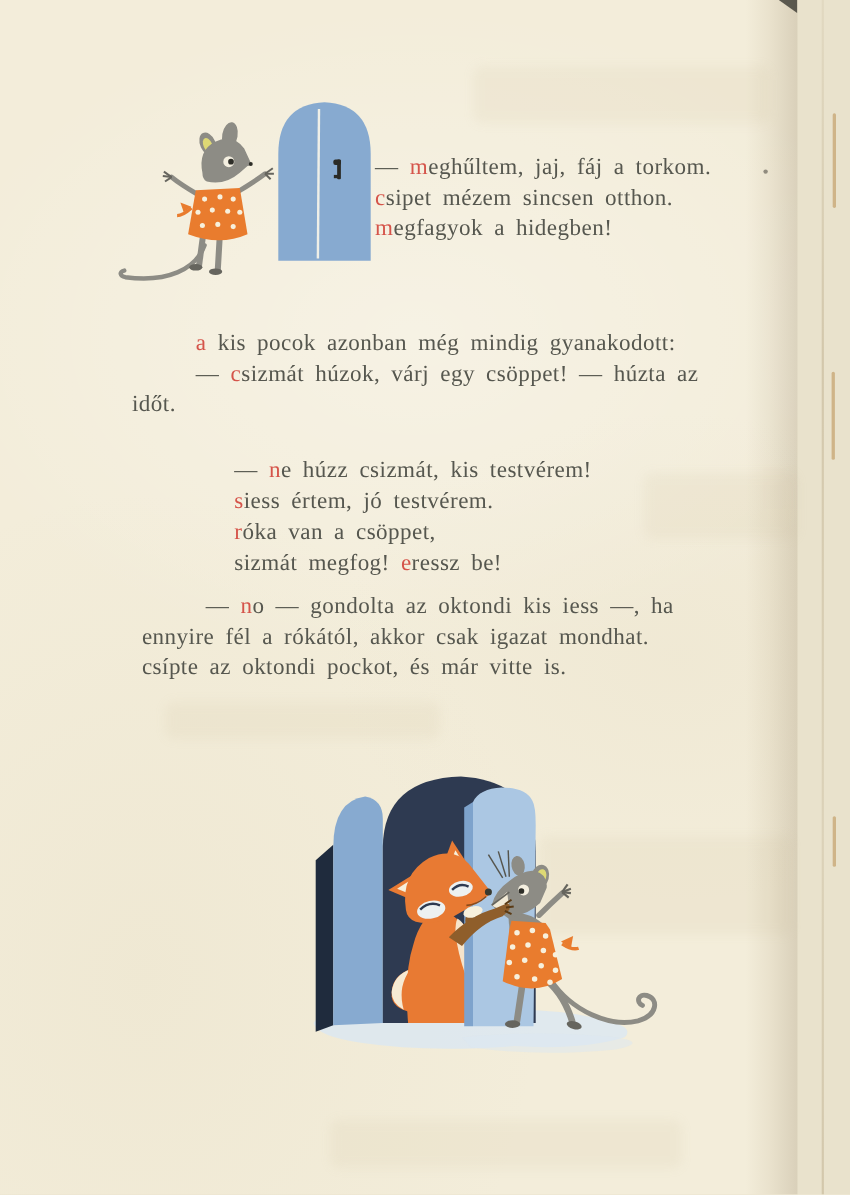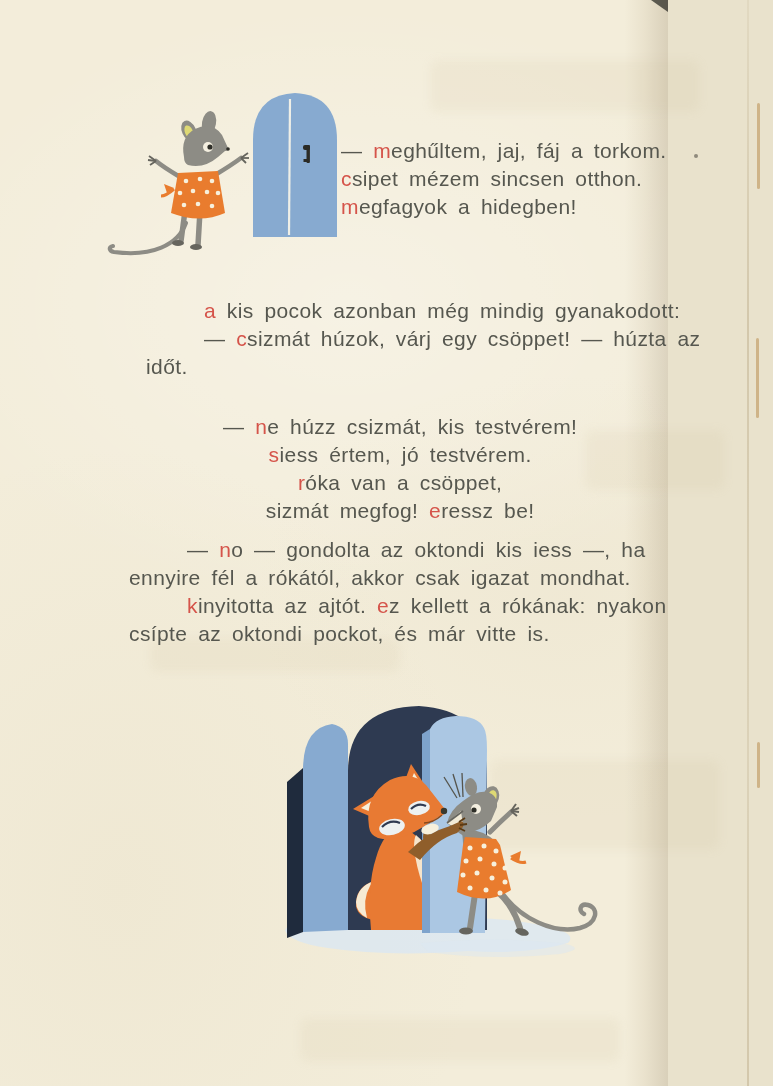--- a/index.html
+++ b/index.html
@@ -2,27 +2,28 @@
 <html lang="hu" style="--paper: #f3edda; --ink: #56574f; --accent_red: #d5544a; --door_blue: #87aad0; --door_blue_mid: #7ea3cc; --door_blue_light: #abc7e3; --door_navy: #2e3a51; --door_spine: #1f2b3d; --white_line: #f4f2e8; --fox_orange: #e87a33; --fox_dark: #c05722; --arm_brown: #8f5e2b; --mouse_gray: #8d8c85; --mouse_dark: #66655e; --dress_orange: #e97c2e; --dot_cream: #f7f0dc; --ear_yellow: #ded974; --ground_blue: #dce8f1; --eye_white: #edf1f1; --key_black: #2b2b26;"><head>
 <meta charset="utf-8">
 <style>
   html,body{margin:0;padding:0;}
   body{
     width:773px;height:1086px;overflow:hidden;
     font-family:"Liberation Sans","DejaVu Sans",sans-serif;
     background:#e9e2cc;
   }
   .page{
-    position:relative;width:668px;height:1086px;
+    position:relative;width:725px;height:1086px;
     background:
       radial-gradient(ellipse 620px 420px at 52% 28%, rgba(255,255,255,.28), transparent 72%),
       radial-gradient(ellipse 520px 640px at 18% 82%, rgba(205,190,150,.10), transparent 70%),
       radial-gradient(ellipse 420px 300px at 85% 55%, rgba(210,195,160,.10), transparent 75%),
       linear-gradient(to right, rgba(0,0,0,0) 93.5%, rgba(150,128,88,.10) 96.5%, rgba(125,104,70,.22) 100%),
       var(--paper,#f3edda);
+    font-family: Liberation Serif, serif;
   }
   
   .crease{position:absolute;left:747px;top:0;width:2px;height:100%;
     background:linear-gradient(to bottom, rgba(160,138,96,.10), rgba(160,138,96,.30) 30%, rgba(160,138,96,.18) 70%, rgba(160,138,96,.30));}
   .corner-mark{position:absolute;right:0;top:0;width:17px;height:12px;background:#43423a;
     clip-path:polygon(100% 0,0 0,100% 100%);opacity:.85;}
   .stitch{position:absolute;width:3px;border-radius:2px;background:rgba(186,142,80,.55);}
   .speck{position:absolute;width:4px;height:4px;border-radius:50%;background:rgba(70,66,58,.55);}
   .ghost{position:absolute;background:rgba(196,180,138,.30);filter:blur(5px);border-radius:8px;opacity:.35;}
   
@@ -112,35 +113,34 @@
         </g>
       </g>
     </svg>
   </figure>
 
   <section class="tb" style="left:341px;top:137px;">
       <div class="line"><span>— </span><span class="red">m</span><span>eghűltem, jaj, fáj a torkom.</span></div>
       <div class="line"><span class="red">c</span><span>sipet mézem sincsen otthon.</span></div>
       <div class="line"><span class="red">m</span><span>egfagyok a hidegben!</span></div>
     </section>
-  <section class="tb" style="left:146px;top:297px;">
+  <section class="tb" style="left:120px;top:297px;">
       <div class="line indent"><span class="red">a</span><span> kis pocok azonban még mindig gyanakodott:</span></div>
       <div class="line indent"><span>— </span><span class="red">c</span><span>sizmát húzok, várj egy csöppet! — húzta az</span></div>
       <div class="line"><span>időt.</span></div>
     </section>
-  <section class="tb" style="left:223px;top:413px;text-align:center;">
+  <section class="tb" style="left:213px;top:413px;">
       <div class="line"><span>— </span><span class="red">n</span><span>e húzz csizmát, kis testvérem!</span></div>
       <div class="line"><span class="red">s</span><span>iess értem, jó testvérem.</span></div>
       <div class="line"><span class="red">r</span><span>óka van a csöppet,</span></div>
       <div class="line"><span>sizmát megfog! </span><span class="red">e</span><span>ressz be!</span></div>
     </section>
   <section class="tb" style="left:129px;top:536px;">
       <div class="line indent"><span>— </span><span class="red">n</span><span>o — gondolta az oktondi kis iess —, ha</span></div>
       <div class="line"><span>ennyire fél a rókától, akkor csak igazat mondhat.</span></div>
-      <div class="line indent"><span class="red">k</span><span>inyitotta az ajtót. </span><span class="red">e</span><span>z kellett a rókának: nyakon</span></div>
       <div class="line"><span>csípte az oktondi pockot, és már vitte is.</span></div>
     </section>
 
   <figure class="illus" style="left:230px;top:680px;width:440px;height:300px;">
     <svg width="440" height="300" viewBox="0 0 440 300">
 
       <path d="M55,250 Q62,238 96,241 Q140,231 200,240 Q272,234 322,248 Q347,254 338,263 Q298,275 238,271 Q158,277 98,268 Q58,262 55,250 Z" fill="var(--ground_blue)" opacity=".85"></path>
       <path d="M190,263 Q260,256 330,263 Q360,268 330,274 Q258,281 198,272 Z" fill="var(--ground_blue)" opacity=".5"></path>
 
       <g>

